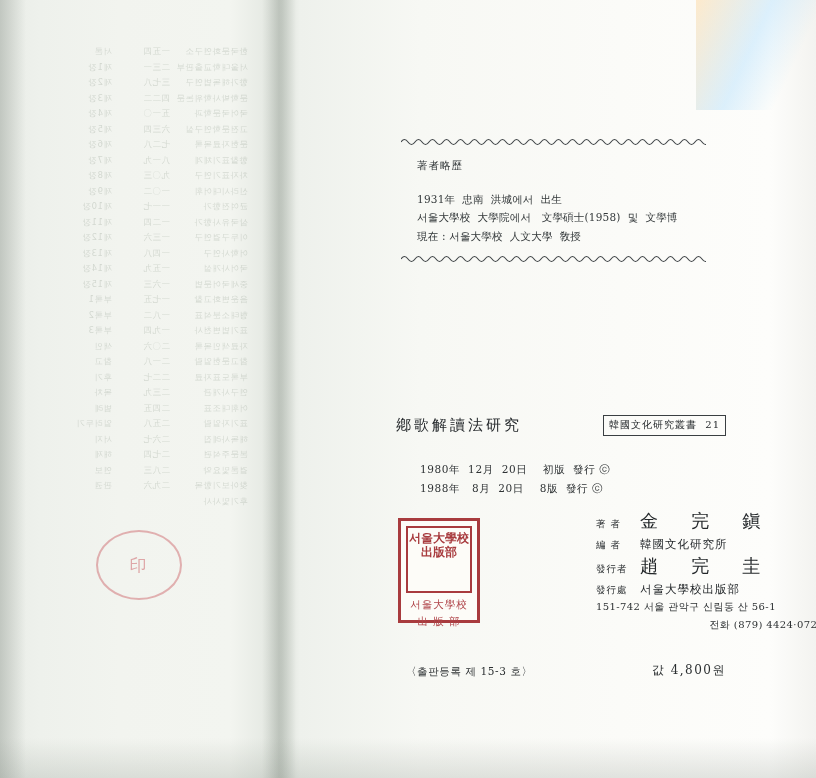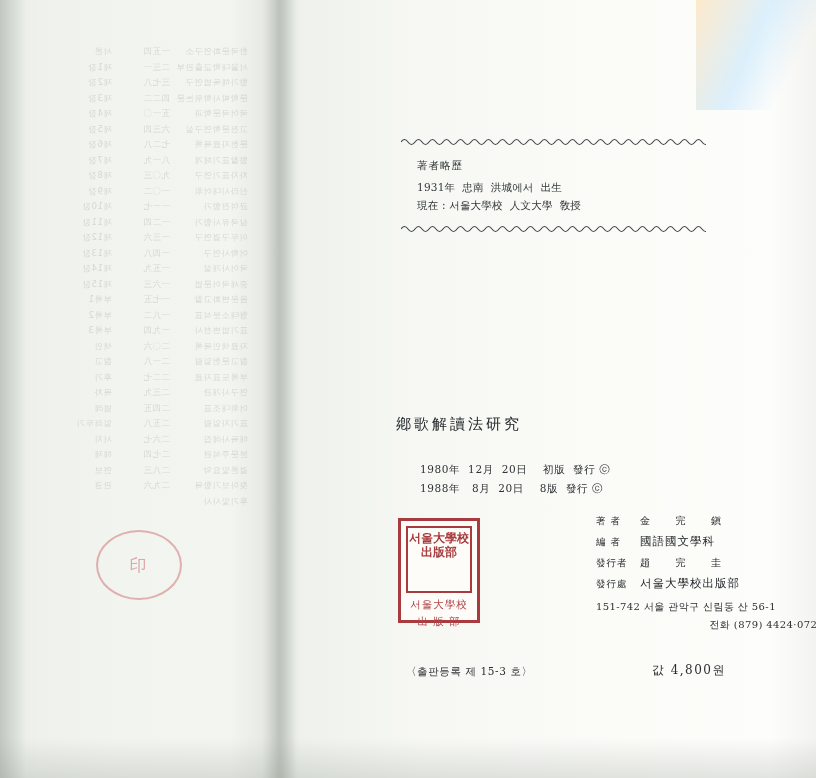--- a/index.html
+++ b/index.html
@@ -130,21 +130,21 @@
   .bio-body {
     padding: 10px 0 8px 16px;
     font-family: "DejaVu Serif", serif;
     font-size: 10.5px;
     line-height: 18.5px;
     color: #33383a;
     letter-spacing: 0.2px;
   }
   .bio-title {
     font-size: 10.5px;
-    margin-bottom: 3px;
+    margin-bottom: 15px;
     letter-spacing: 1px;
   }
   .bio-line { white-space: pre; }
 
   
   .title-row {
     position: absolute;
     left: 100px;
     top: 415px;
     width: 330px;
@@ -198,21 +198,21 @@
     white-space: pre;
   }
   .imprint-label {
     font-size: 9.5px;
     letter-spacing: 1px;
     width: 44px;
     flex: 0 0 44px;
     color: #2d3133;
   }
   .imprint-value {
-    font-size: 10px;
+    font-size: 18px;
     letter-spacing: 4px;
   }
   .imprint-value.tight { letter-spacing: 1px; font-size: 11.5px; }
 
   .address {
     position: absolute;
     left: 300px;
     top: 598px;
     width: 232px;
     font-family: "DejaVu Serif", serif;
@@ -380,53 +380,55 @@
     <div class="bio-box">
       <div class="wavy">
         <svg width="305" height="10" viewBox="0 0 305 10" preserveAspectRatio="none">
           <path d="M0,6 Q3.5,1 7,6 T14,6 T21,6 T28,6 T35,6 T42,6 T49,6 T56,6 T63,6 T70,6 T77,6 T84,6 T91,6 T98,6 T105,6 T112,6 T119,6 T126,6 T133,6 T140,6 T147,6 T154,6 T161,6 T168,6 T175,6 T182,6 T189,6 T196,6 T203,6 T210,6 T217,6 T224,6 T231,6 T238,6 T245,6 T252,6 T259,6 T266,6 T273,6 T280,6 T287,6 T294,6 T301,6 T308,6" fill="none" stroke="#3d4245" stroke-width="1.1"></path>
         </svg>
       </div>
 
       <div class="bio-body">
         <div class="bio-title">著者略歷</div>
         <div class="bio-line">1931年  忠南  洪城에서  出生</div>
+        <div class="bio-line">서울大學校  大學院에서   文學碩士(1958)  및  文學博</div>
         <div class="bio-line">現在 : 서울大學校  人文大學  敎授</div>
       </div>
 
       <div class="wavy">
         <svg width="305" height="10" viewBox="0 0 305 10" preserveAspectRatio="none">
           <path d="M0,6 Q3.5,1 7,6 T14,6 T21,6 T28,6 T35,6 T42,6 T49,6 T56,6 T63,6 T70,6 T77,6 T84,6 T91,6 T98,6 T105,6 T112,6 T119,6 T126,6 T133,6 T140,6 T147,6 T154,6 T161,6 T168,6 T175,6 T182,6 T189,6 T196,6 T203,6 T210,6 T217,6 T224,6 T231,6 T238,6 T245,6 T252,6 T259,6 T266,6 T273,6 T280,6 T287,6 T294,6 T301,6 T308,6" fill="none" stroke="#3d4245" stroke-width="1.1"></path>
         </svg>
       </div>
     </div>
 
     <div class="title-row">
       <div class="book-title">鄕歌解讀法研究</div>
+      <div class="series-badge">韓國文化研究叢書  21</div>
     </div>
 
     <div class="printing">
       <div>1980年  12月  20日    初版  發行 ⓒ</div>
       <div>1988年   8月  20日    8版  發行 ⓒ</div>
     </div>
 
     <div class="seal">
       <div class="seal-inner">서울大學校出版部</div>
       <div class="seal-caption">서울大學校</div>
       <div class="seal-caption">出 版 部</div>
     </div>
 
     <div class="imprint">
       <div class="imprint-row">
         <span class="imprint-label">著 者</span>
         <span class="imprint-value">金   完   鎭</span>
       </div>
       <div class="imprint-row">
         <span class="imprint-label">編 者</span>
-        <span class="imprint-value tight">國語國文學科</span>
+        <span class="imprint-value tight">韓國文化研究所</span>
       </div>
       <div class="imprint-row">
         <span class="imprint-label">發行者</span>
         <span class="imprint-value">趙   完   圭</span>
       </div>
       <div class="imprint-row">
         <span class="imprint-label">發行處</span>
         <span class="imprint-value tight">서울大學校出版部</span>
       </div>
     </div>

